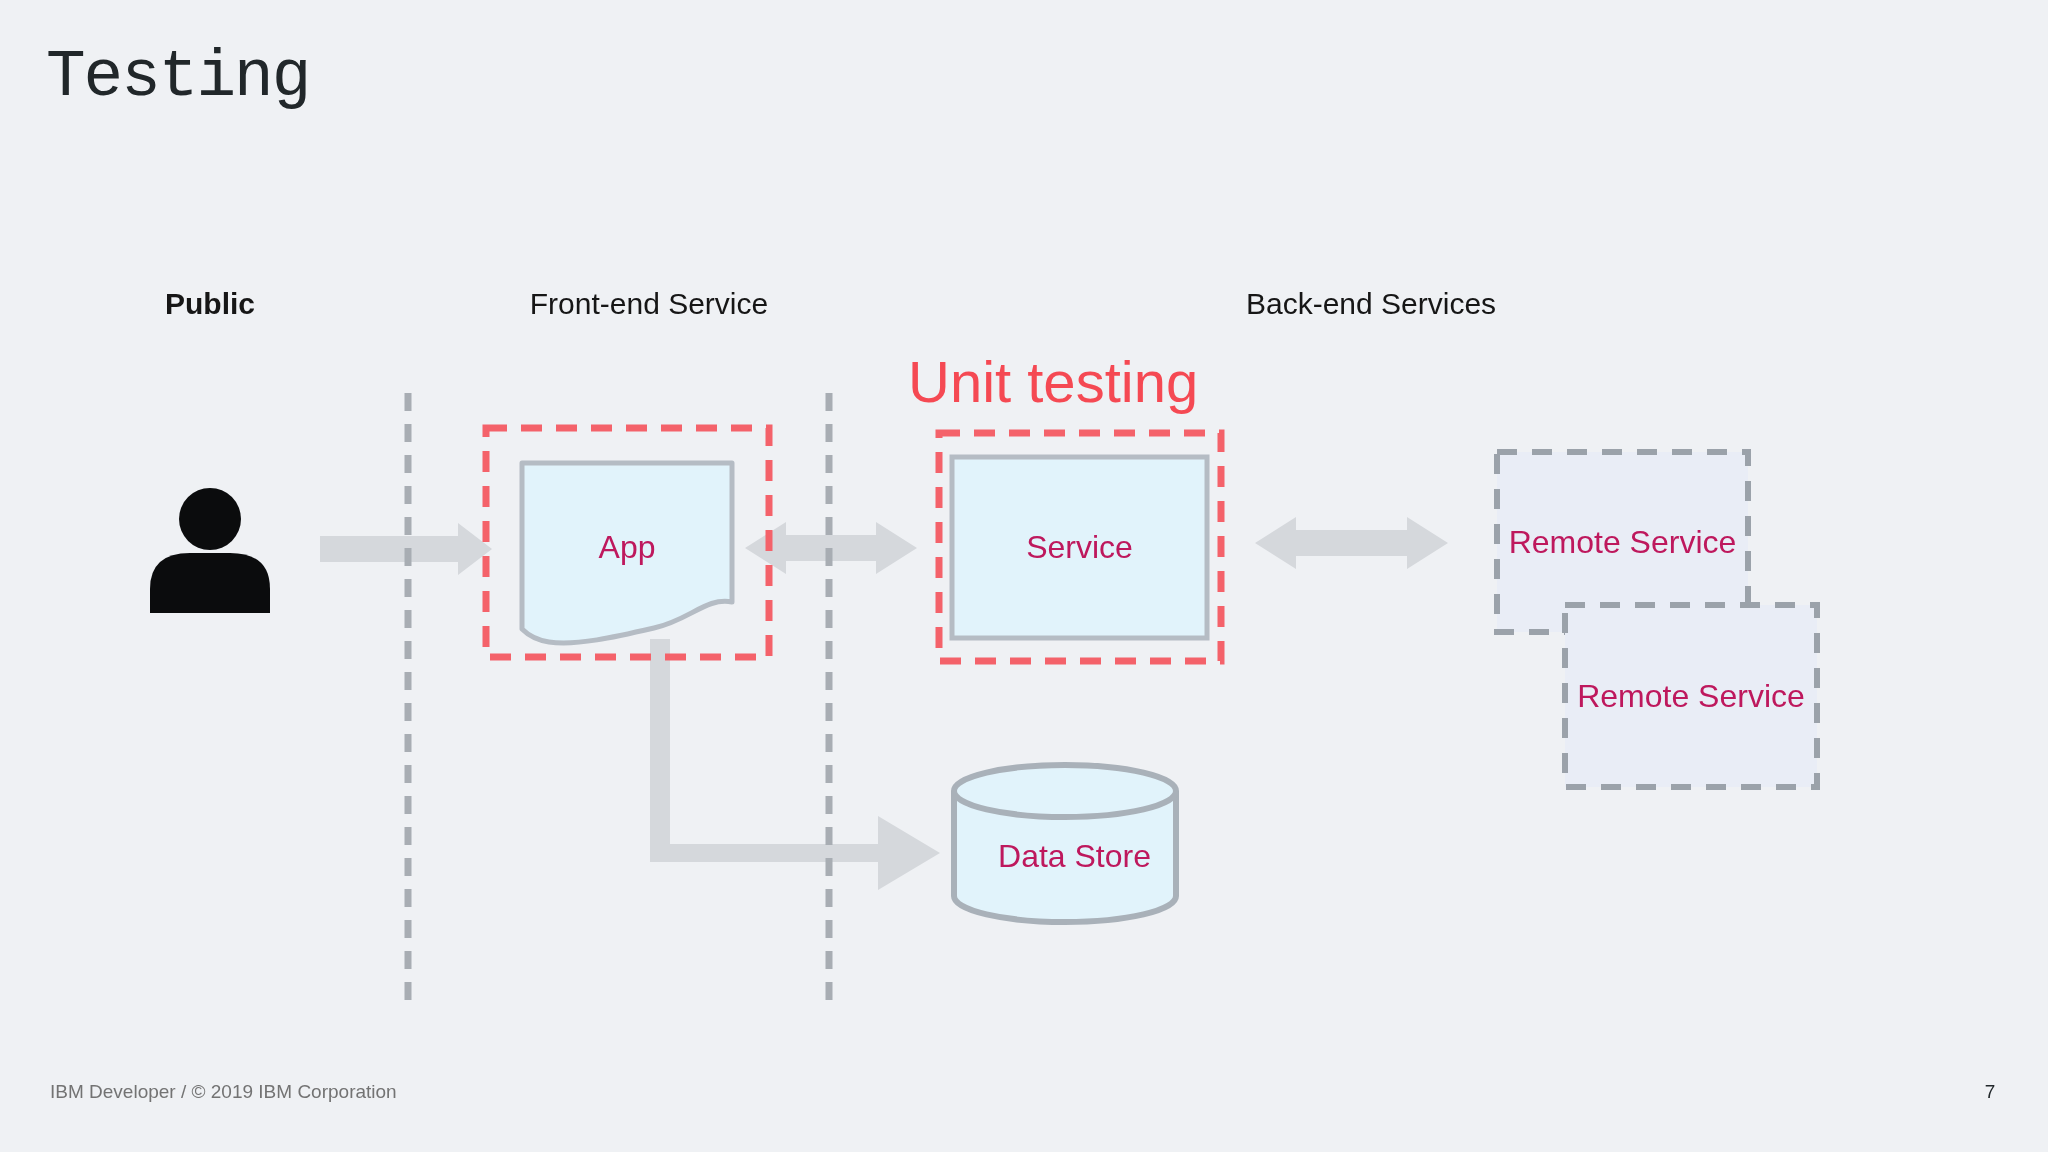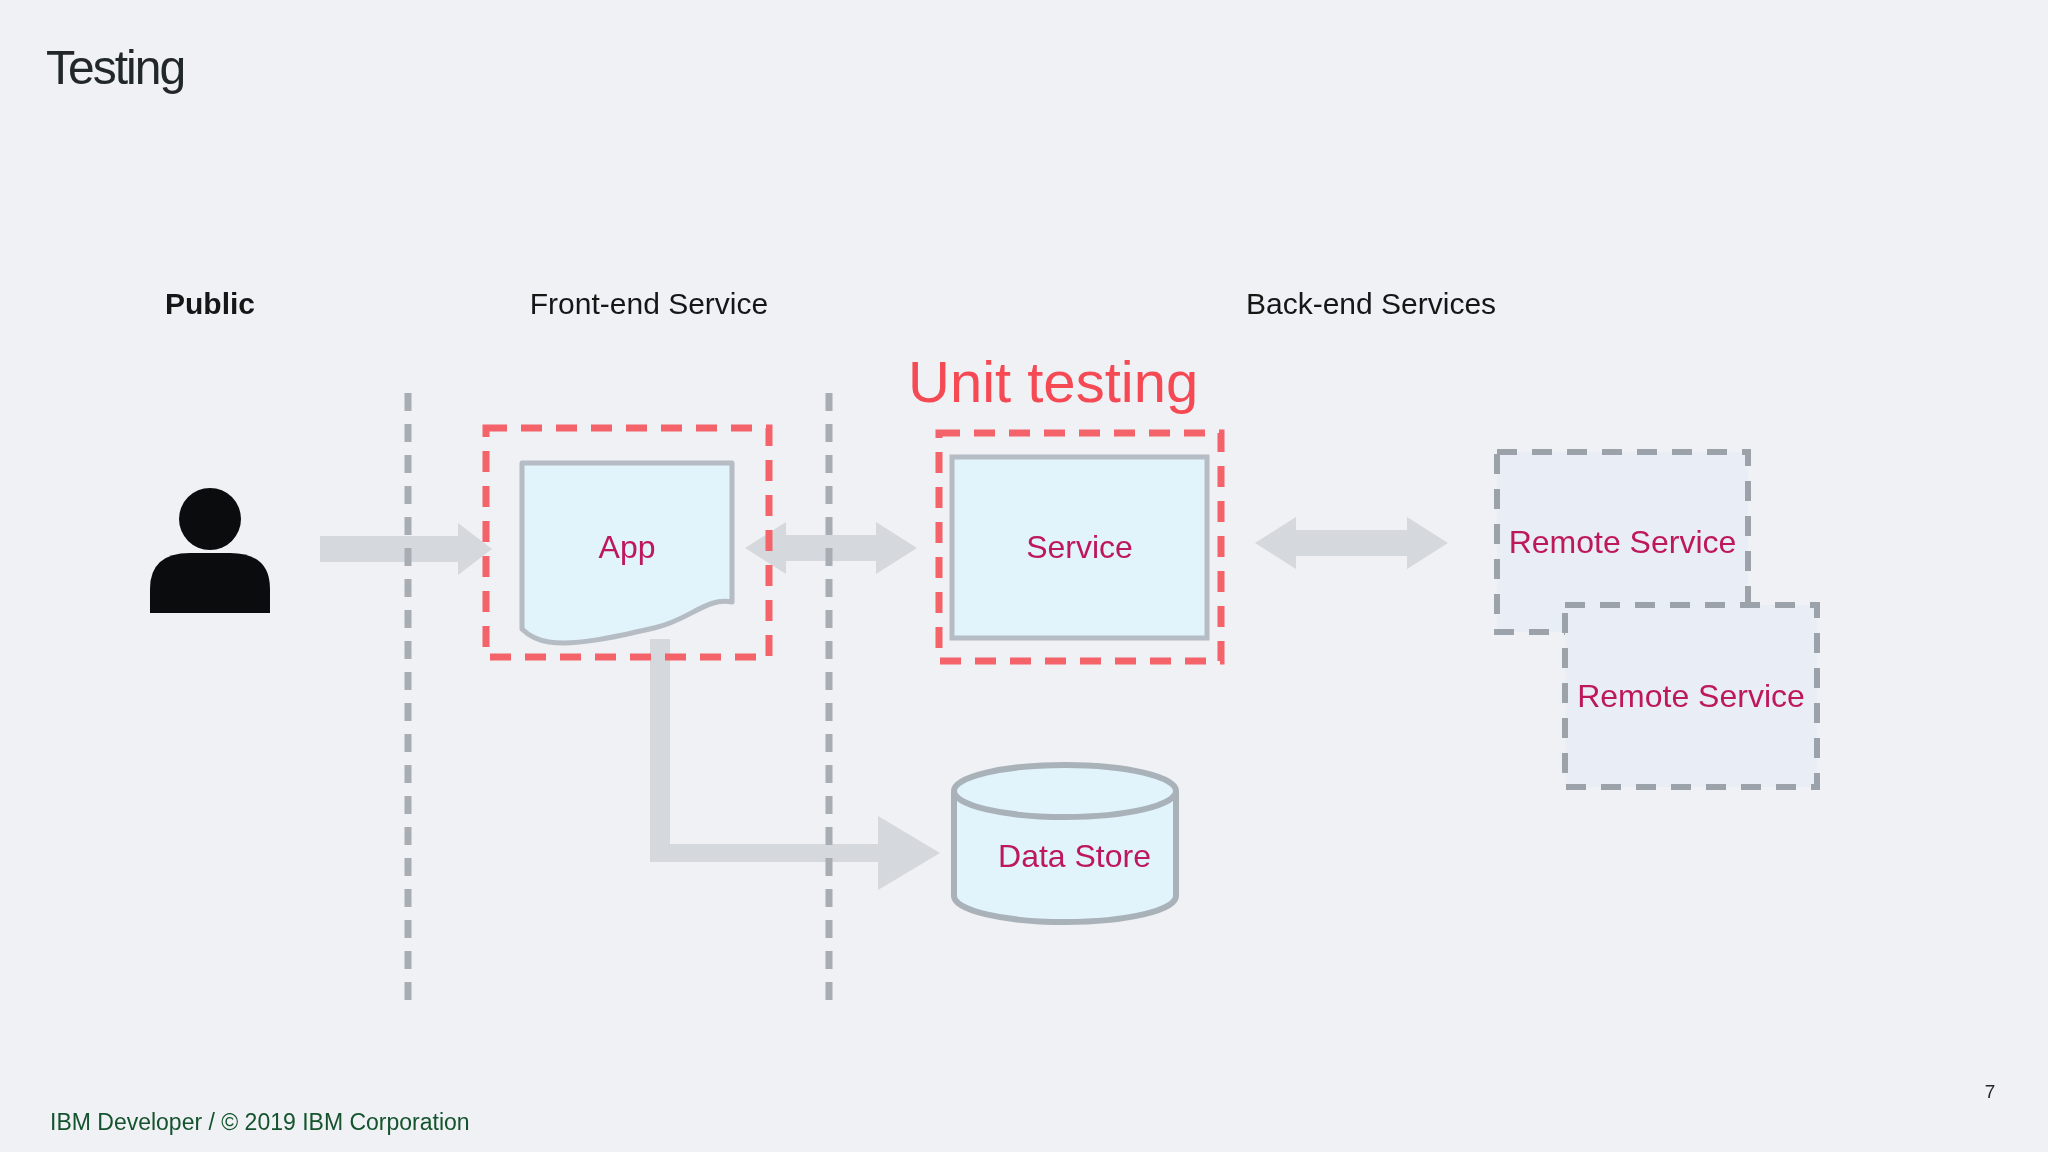--- a/index.html
+++ b/index.html
@@ -4,22 +4,22 @@
 <style>
   html,body{margin:0;padding:0;}
   body{font-family:"Liberation Sans",sans-serif;}
   .slide{
     position:relative;width:2048px;height:1152px;overflow:hidden;
     background:#eff1f4;color:#161616;
   }
   .abs{position:absolute;}
   .slide-title{
     left:46px;top:40px;
-    font-family:Liberation Sans, sans-serif;
-    font-size:48px;letter-spacing:-2px;color:#21272a;font-weight:400;
+    font-family:Liberation Mono, monospace;
+    font-size:66px;letter-spacing:-2px;color:#21272a;font-weight:400;
     white-space:nowrap;
   }
   .lane-label{
     top:284px;height:40px;font-size:30px;line-height:40px;
     text-align:center;color:#161616;white-space:nowrap;
   }
   .lane-public{left:110px;width:200px;font-weight:bold;}
   .lane-frontend{left:529px;width:240px;}
   .lane-backend{left:1230px;width:240px;margin-left:16px;}
   .unit-testing{
@@ -27,21 +27,21 @@
   }
   .node-label{
     display:flex;align-items:center;justify-content:center;
     text-align:center;font-size:32px;color:#be185d;line-height:45px;
   }
   .app-label{left:522px;top:463px;width:210px;height:168px;}
   .service-label{left:952px;top:457px;width:255px;height:181px;}
   .datastore-label{left:952px;top:800px;width:245px;height:112px;}
   .remote1-label{left:1497px;top:452px;width:251px;height:180px;}
   .remote2-label{left:1565px;top:605px;width:252px;height:182px;}
-  .footer-left{left:50px;top:1081px;font-size:23px;color:#14532d;white-space:nowrap;margin-top:28px;}
+  .footer-left{left:50px;top:1081px;font-size:19px;color:#737373;white-space:nowrap;}
   .footer-page{left:1970px;top:1081px;width:40px;font-size:19px;color:#21272a;text-align:center;}
   svg.layer{position:absolute;left:0;top:0;}
 </style>
 </head>
 <body>
 
 <div class="slide">
 
   <svg class="layer" width="2048" height="1152" viewBox="0 0 2048 1152">
 

